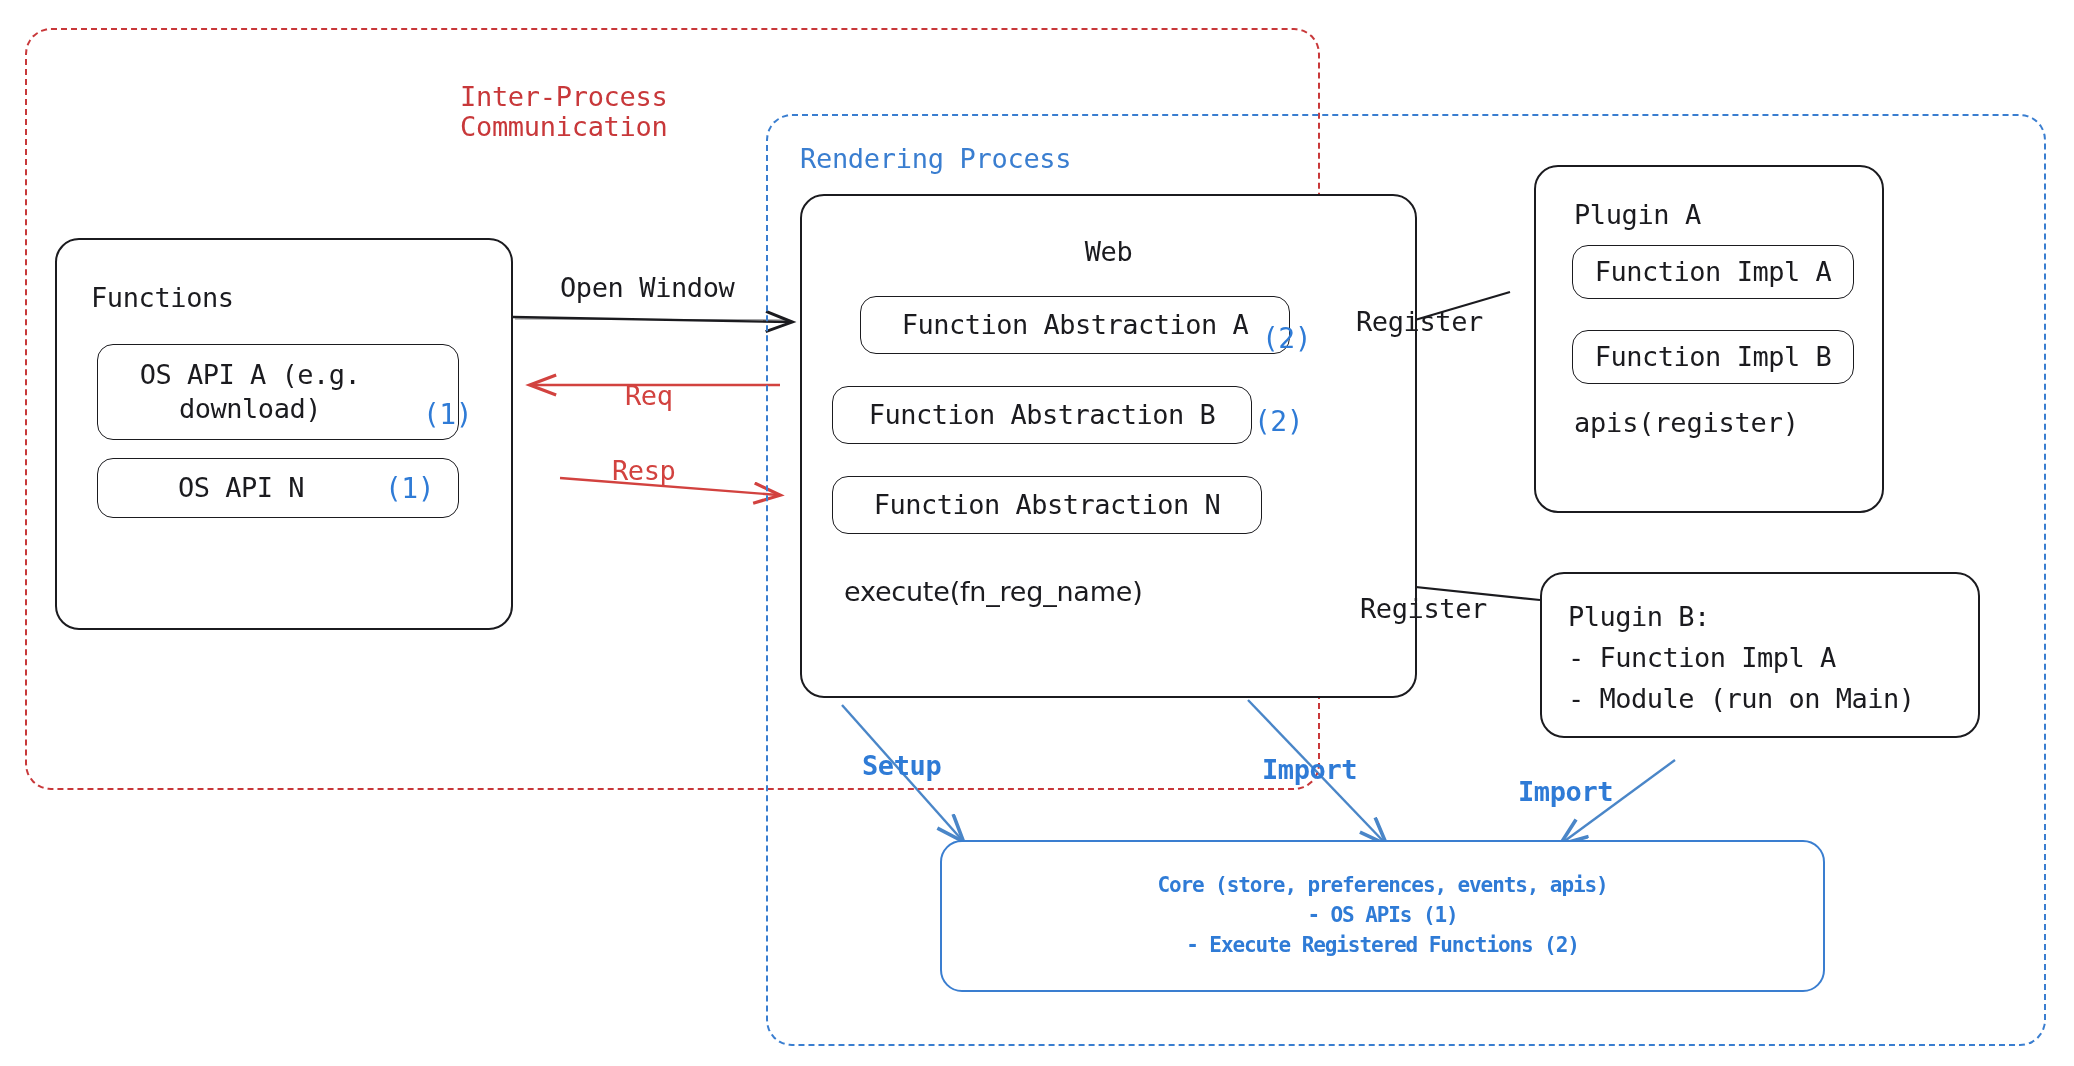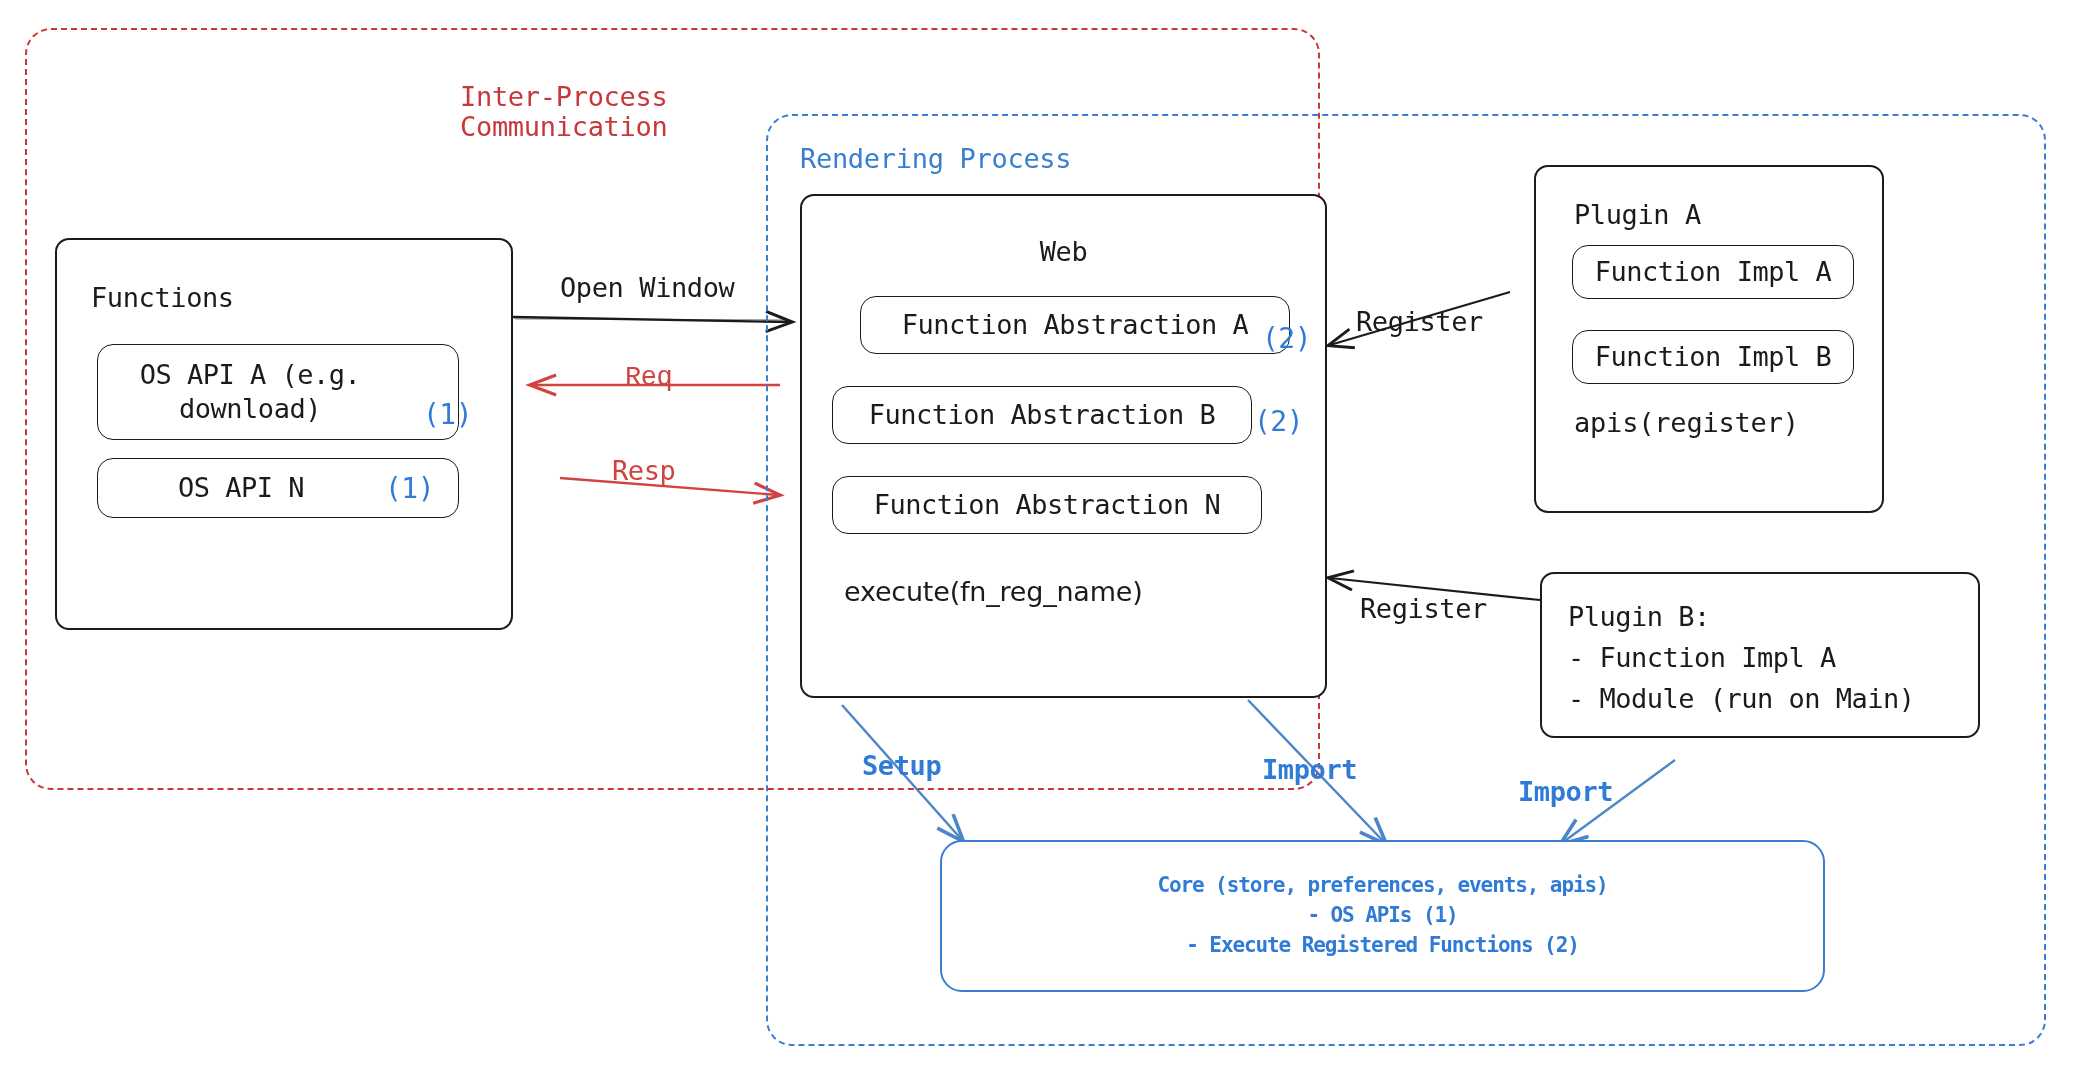--- a/index.html
+++ b/index.html
@@ -41,21 +41,21 @@
     letter-spacing: -0.3px;
   }
   .label-red  { color: #c8383a; }
   .label-blue { color: #3a7ed0; }
 
   
   .box {
     position: absolute;
     box-sizing: border-box;
     border: 2px solid #1b1b1f;
-    border-radius: 14px;
+    border-radius: 24px;
     background: #ffffff;
   }
   .box-inner {
     border-radius: 16px;
     border-width: 1.7px;
   }
   .box-core {
     border: 2.4px solid #3a7ed0;
     border-radius: 22px;
   }
@@ -214,21 +214,21 @@
 download)</div>
       <div class="tag-blue" style="right:-14px; bottom:8px;">(1)</div>
     </div>
 
     <div class="box box-inner" style="left:40px; top:218px; width:362px; height:60px;">
       <div class="cell-text" style="padding-right:74px;">OS API N</div>
       <div class="tag-blue" style="right:24px; top:50%; transform:translateY(-50%);">(1)</div>
     </div>
   </div>
 
-  <div class="box" style="left:800px; top:194px; width:527px; height:504px;">
+  <div class="box" style="left:800px; top:194px; width:617px; height:504px;">
     <div class="box-title" style="left:50%; top:40px; transform:translateX(-50%);">Web</div>
 
     <div class="box box-inner" style="left:30px; top:100px; width:430px; height:58px;margin-left:28px;">
       <div class="cell-text">Function Abstraction A</div>
     </div>
 
     <div class="box box-inner" style="left:30px; top:190px; width:420px; height:58px;">
       <div class="cell-text">Function Abstraction B</div>
     </div>
 
@@ -262,21 +262,21 @@
 - Module (run on Main)</div>
   </div>
 
   <div class="box box-core" style="left:940px; top:840px; width:885px; height:152px;">
     <div class="core-text">Core (store, preferences, events, apis)
 - OS APIs (1)
 - Execute Registered Functions (2)</div>
   </div>
 
   <div class="edge-label edge-black" style="left:560px; top:272px;">Open Window</div>
-  <div class="edge-label edge-red" style="left:625px; top:363px;font-family:Liberation Mono, monospace;">Req</div>
+  <div class="edge-label edge-red" style="left:625px; top:380px;">Req</div>
   <div class="edge-label edge-red" style="left:612px; top:455px;">Resp</div>
   <div class="edge-label edge-black" style="left:1356px; top:306px;">Register</div>
   <div class="edge-label edge-black" style="left:1360px; top:593px;">Register</div>
   <div class="edge-label edge-blue" style="left:862px; top:750px;">Setup</div>
   <div class="edge-label edge-blue" style="left:1262px; top:754px;">Import</div>
   <div class="edge-label edge-blue" style="left:1518px; top:776px;">Import</div>
 
 </div>
 
 </body></html>

